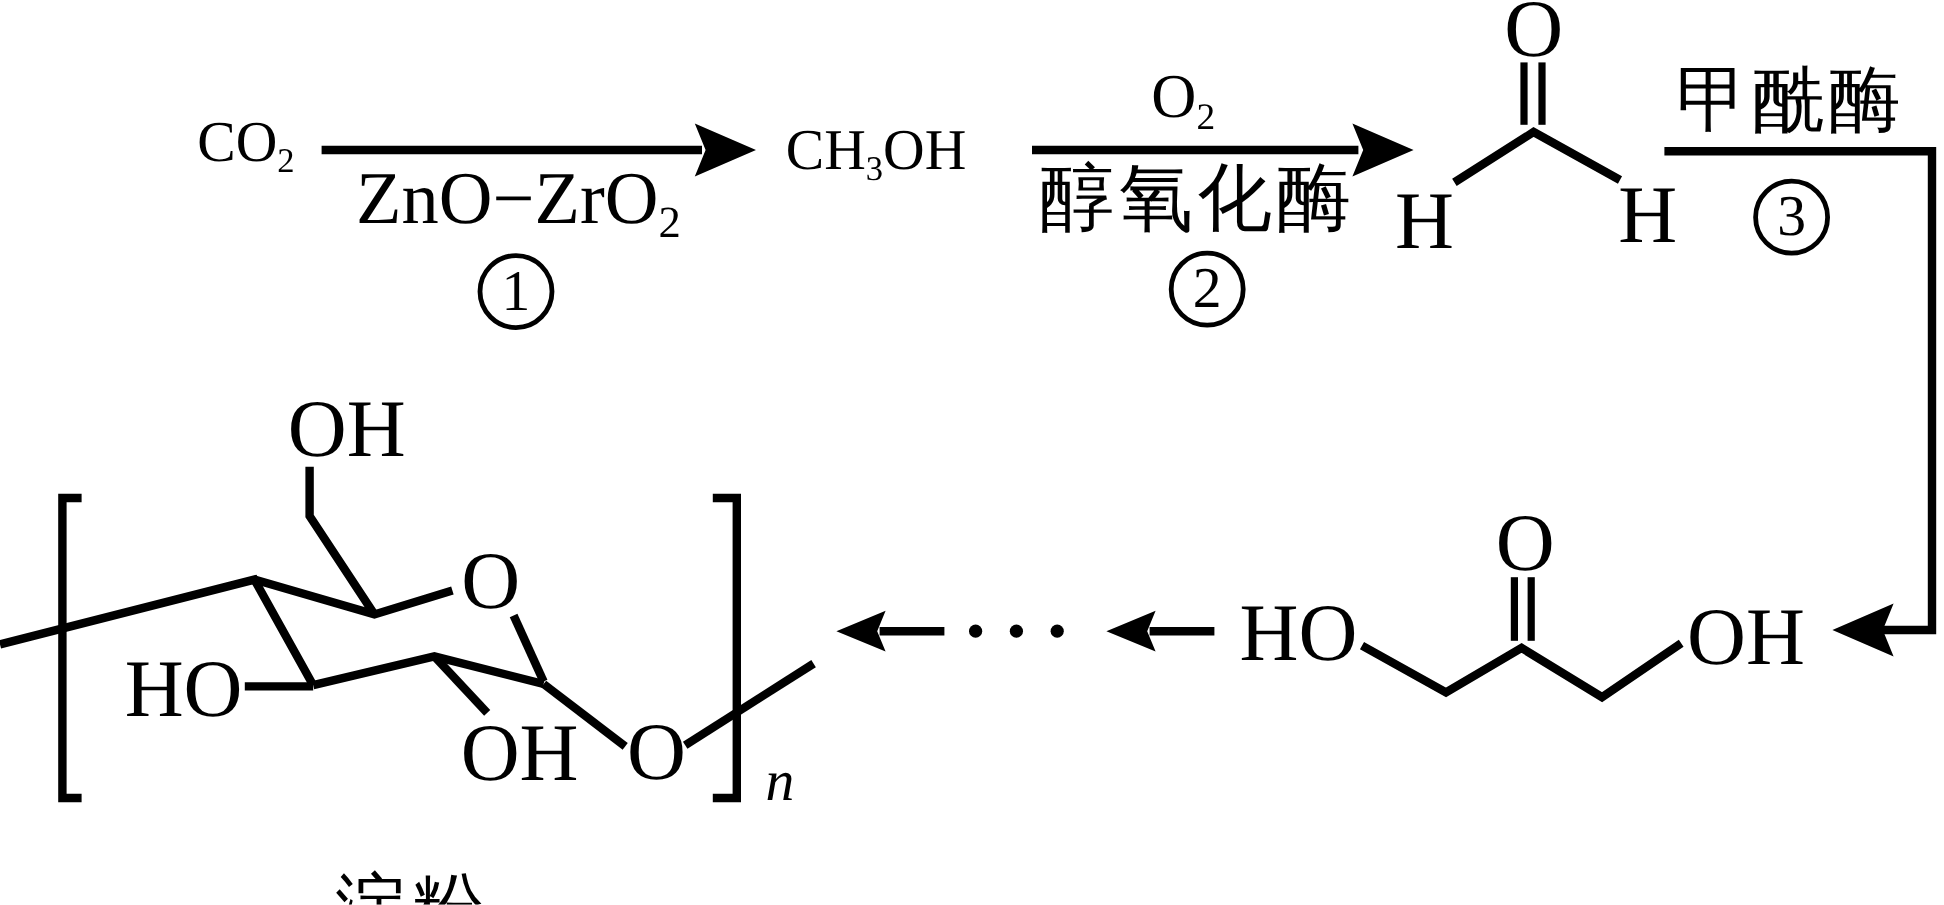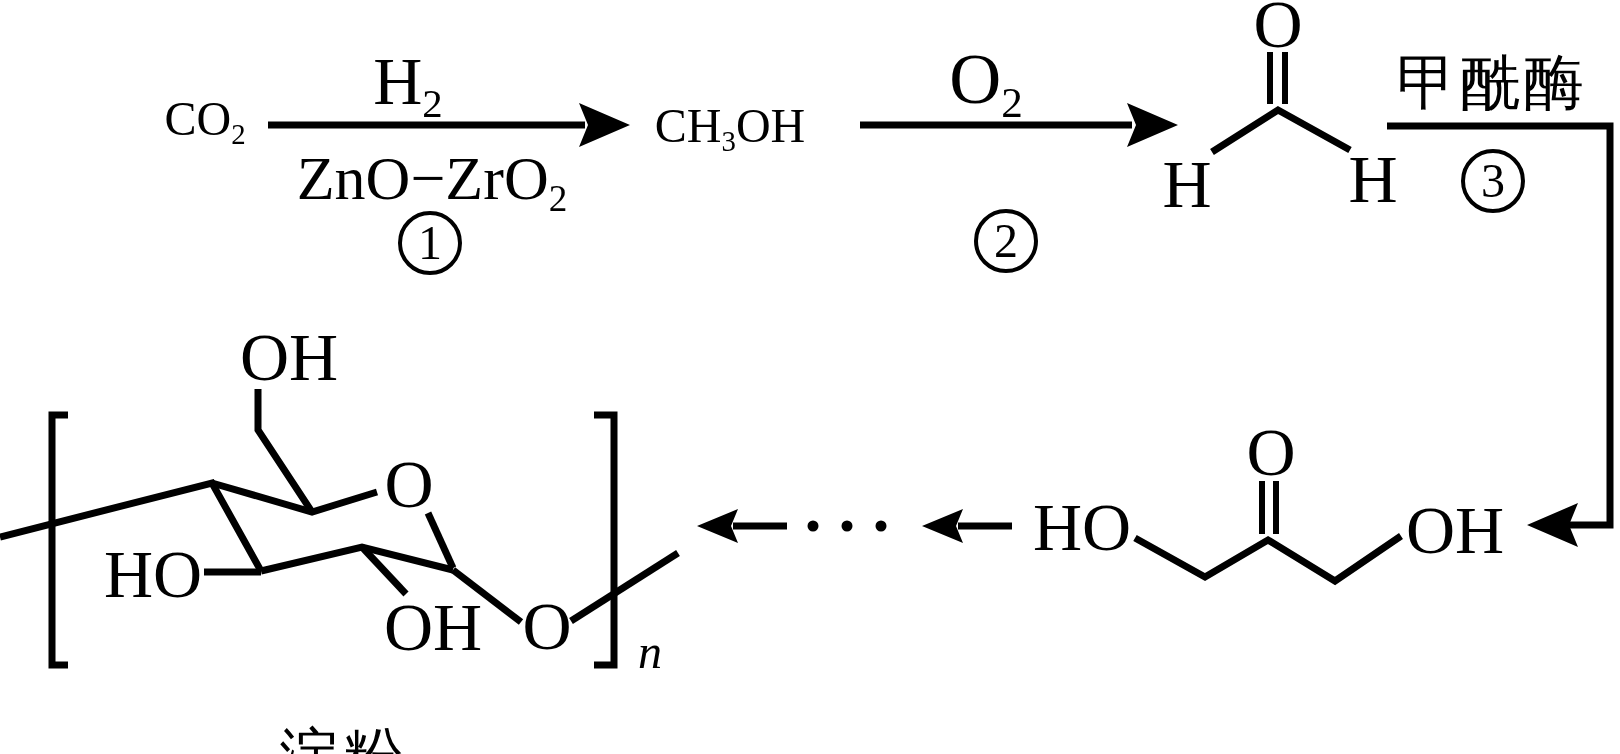--- a/index.html
+++ b/index.html
@@ -3,22 +3,22 @@
 <meta charset="utf-8">
 <style>
   html,body{margin:0;padding:0;background:#fff;}
   .canvas{
     position:relative;width:1620px;height:754px;background:#ffffff;
     font-family:"Liberation Serif","DejaVu Serif",serif;color:#000;overflow:hidden;
   }
   .t{position:absolute;transform:translate(-50%,-50%);white-space:nowrap;line-height:1;}
   .f72{font-size:48px;}
   .f68{font-size:68px;}
-  .f65{font-size:72px;}
-  .f62{font-size:62px;margin-top:12px;}
+  .f65{font-size:52px;}
+  .f62{font-size:62px;}
   .cjk{letter-spacing:0.06em;}
   .f60{font-size:60px;text-align:right;}
   .f48{font-size:48px;}
   .it{font-style:italic;}
   .sub{font-size:0.6em;vertical-align:-0.32em;}
   .circ{
     position:absolute;transform:translate(-50%,-50%);
     width:56px;height:56px;border:4px solid #000;border-radius:50%;
     display:flex;align-items:center;justify-content:center;
     font-size:48px;line-height:1;
@@ -92,32 +92,32 @@
       <path class="bond" d="M453,570 L521,622"></path>
       <path class="bond" d="M571,621 L678,553"></path>
       <path class="bond" d="M212,483 L312,512 L377,492"></path>
       <path class="bond" d="M428,513 L453,568"></path>
       <path class="bond" d="M312,512 L258,430 V389"></path>
     </g>
   </svg>
 
   <div class="t f72" style="left:205px;top:122px"><span>CO</span><span class="sub">2</span></div>
 
-  <div class="t f68" style="left:408px;top:86px"><span>H</span><span class="sub">2</span></div>
 
   <div class="t f62" style="left:432px;top:170px"><span>ZnO−ZrO</span><span class="sub">2</span></div>
 
   <div class="circ" style="left:430px;top:243px">
       <span>1</span>
     </div>
 
   <div class="t f72" style="left:730px;top:129px"><span>CH</span><span class="sub">3</span><span>OH</span></div>
 
   <div class="t f65" style="left:986px;top:84px"><span>O</span><span class="sub">2</span></div>
 
+  <div class="t f62 cjk" style="left:998px;top:166px">醇氧化酶</div>
 
   <div class="circ" style="left:1006px;top:241px">
       <span>2</span>
     </div>
 
   <div class="t f68" style="left:1278px;top:24px">O</div>
   <div class="t f68" style="left:1187px;top:184px">H</div>
   <div class="t f68" style="left:1373px;top:179px">H</div>
 
   <div class="t f60 cjk" style="left:1492px;top:83px">甲酰酶</div>

